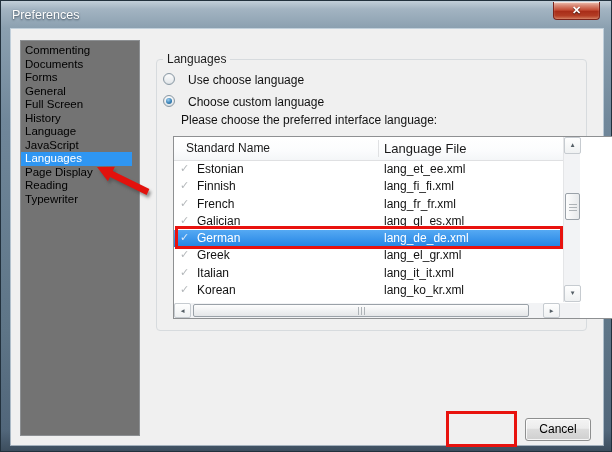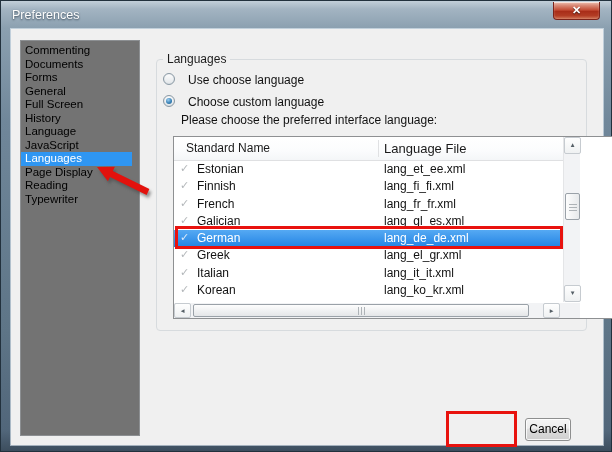--- a/index.html
+++ b/index.html
@@ -67,21 +67,21 @@
   .vthumb .grip{position:absolute;left:3px;top:9px;width:8px;height:8px;background:repeating-linear-gradient(0deg,#aeb3b7 0 1px,rgba(0,0,0,0) 1px 3px);}
   .hthumb{position:absolute;left:19px;top:1px;width:336px;height:13px;box-sizing:border-box;border:1px solid #9aa1a8;border-radius:2px;
     background:linear-gradient(180deg,#fdfdfd,#e4e6e8);cursor:pointer;}
   .hthumb .grip{position:absolute;left:164px;top:2px;width:9px;height:8px;background:repeating-linear-gradient(90deg,#aeb3b7 0 1px,rgba(0,0,0,0) 1px 3px);}
 
   
   .btn{position:absolute;height:23px;box-sizing:border-box;border-radius:3px;font-size:12px;color:#000;text-align:center;line-height:21px;cursor:pointer;}
   .btn-ok{left:443px;top:389px;width:54px;border:1px solid #3c7fb1;
     background:linear-gradient(180deg,#f0f7fb,#e4f0f8 45%,#d2e5f2 46%,#c4dcee);
     box-shadow:0 0 0 1px #9fcdee, inset 0 0 0 1px rgba(255,255,255,.8);margin-top:42px;}
-  .btn-cancel{left:514px;top:389px;width:46px;border:1px solid #8e8f8f;
+  .btn-cancel{left:514px;top:389px;width:66px;border:1px solid #8e8f8f;
     background:linear-gradient(180deg,#f4f4f4,#ececec 45%,#dddddd 46%,#cfcfcf);
     box-shadow:inset 0 0 0 1px rgba(255,255,255,.8);}
 
   
   .ann-box{position:absolute;border:3px solid #e8120e;box-sizing:border-box;pointer-events:none;}
   #ann-german{left:164px;top:197px;width:388px;height:23px;}
   #ann-ok{left:435px;top:382px;width:71px;height:36px;}
   .ann-arrow{position:absolute;left:0;top:0;pointer-events:none;filter:drop-shadow(2px 3px 1.5px rgba(70,70,70,.55));}
 </style>
 </head>

